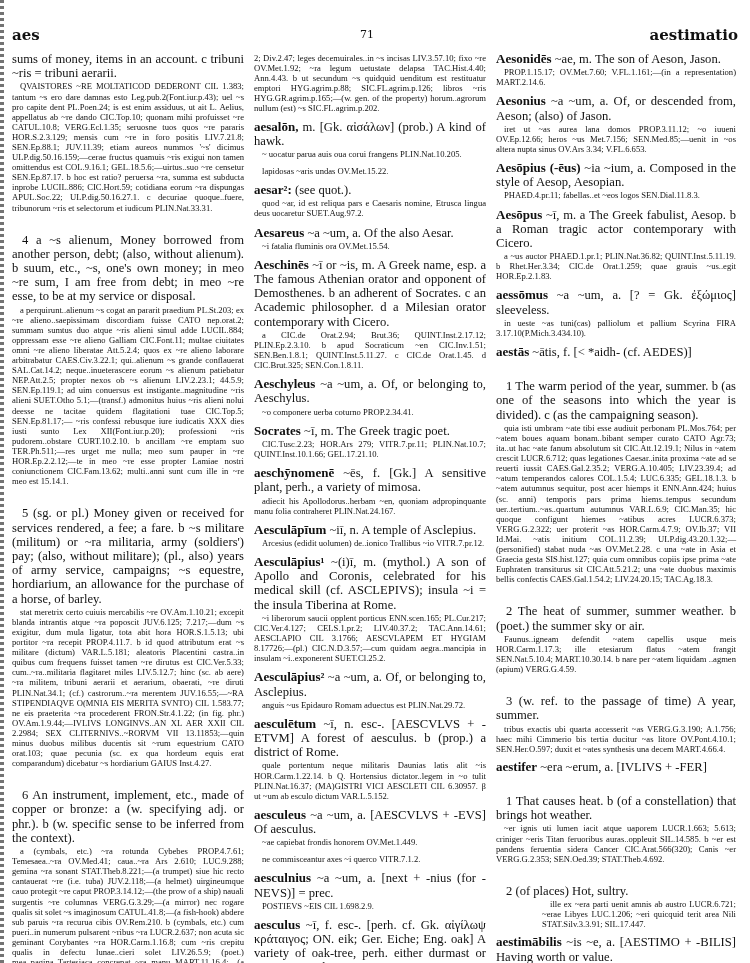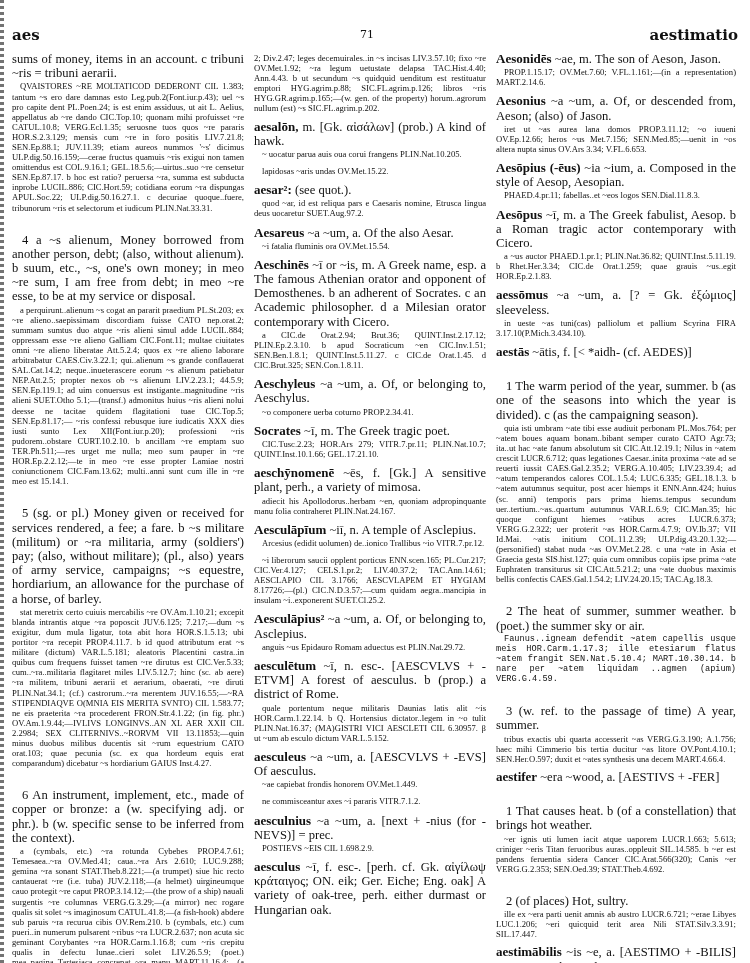--- a/index.html
+++ b/index.html
@@ -71,36 +71,37 @@
       </div>
       <div class="entry">
         <p class="def"><span class="hw">aeschȳnomenē</span><span> ~ēs, f. [Gk.] A sensitive plant, perh., a variety of mimosa.</span></p>
         <p class="cit">adiecit his Apollodorus..herbam ~en, quoniam adpropinquante manu folia contraheret PLIN.Nat.24.167.</p>
       </div>
       <div class="entry">
         <p class="def"><span class="hw">Aesculāpīum</span><span> ~iī, n. A temple of Asclepius.</span></p>
         <p class="cit">Arcesius (edidit uolumen) de..ionico Trallibus ~io VITR.7.pr.12.</p>
       </div>
       <div class="entry">
+        <p class="def"><span class="hw">Aesculāpius¹</span><span> ~(i)ī, m. (mythol.) A son of Apollo and Coronis, celebrated for his medical skill (cf. ASCLEPIVS); insula ~i = the insula Tiberina at Rome.</span></p>
         <p class="cit">~i liberorum saucii opplent porticus ENN.scen.165; PL.Cur.217; CIC.Ver.4.127; CELS.1.pr.2; LIV.40.37.2; TAC.Ann.14.61; AESCLAPIO CIL 3.1766; AESCVLAPEM ET HYGIAM 8.17726;—(pl.) CIC.N.D.3.57;—cum quidam aegra..mancipia in insulam ~i..exponerent SUET.Cl.25.2.</p>
       </div>
       <div class="entry">
         <p class="def"><span class="hw">Aesculāpius²</span><span> ~a ~um, a. Of, or belonging to, Asclepius.</span></p>
         <p class="cit">anguis ~us Epidauro Romam aduectus est PLIN.Nat.29.72.</p>
       </div>
       <div class="entry">
         <p class="def"><span class="hw">aesculētum</span><span> ~ī, n. esc-. [AESCVLVS + -ETVM] A forest of aesculus. b (prop.) a district of Rome.</span></p>
         <p class="cit">quale portentum neque militaris Daunias latis alit ~is HOR.Carm.1.22.14. b Q. Hortensius dictator..legem in ~o tulit PLIN.Nat.16.37; (MA)GISTRI VICI AESCLETI CIL 6.30957. β ut ~um ab esculo dictum VAR.L.5.152.</p>
       </div>
       <div class="entry">
         <p class="def"><span class="hw">aesculeus</span><span> ~a ~um, a. [AESCVLVS + -EVS] Of aesculus.</span></p>
         <p class="cit">~ae capiebat frondis honorem OV.Met.1.449.</p>
       </div>
       <div class="entry">
-        <p class="cit">ne commisceantur axes ~i pararis VITR.7.1.2.</p>
+        <p class="cit">ne commisceantur axes ~i querco VITR.7.1.2.</p>
       </div>
       <div class="entry">
         <p class="def"><span class="hw">aesculnius</span><span> ~a ~um, a. [next + -nius (for -NEVS)] = prec.</span></p>
         <p class="cit">POSTIEVS ~EIS CIL 1.698.2.9.</p>
       </div>
       <div class="entry">
         <p class="def"><span class="hw">aesculus</span><span> ~ī, f. esc-. [perh. cf. Gk. αἰγίλωψ κράταιγος; ON. eik; Ger. Eiche; Eng. oak] A variety of oak-tree, perh. either durmast or Hungarian oak.</span></p>
       </div>
     </div>
   <div class="col c3">
@@ -123,30 +124,30 @@
       <div class="entry">
         <p class="def"><span class="hw">aessōmus</span><span> ~a ~um, a. [? = Gk. ἐξώμιος] sleeveless.</span></p>
         <p class="cit">in ueste ~as tuni(cas) palliolum et pallium Scyrina FIRA 3.17.10(P.Mich.3.434.10).</p>
       </div>
       <div class="entry">
         <p class="def"><span class="hw">aestās</span><span> ~ātis, f. [&lt; *aidh- (cf. AEDES)]</span></p>
       </div>
       <p class="def sense">1 The warm period of the year, summer. b (as one of the seasons into which the year is divided). c (as the campaigning season).</p>
       <p class="cit" style="margin-bottom: 6px;">quia isti umbram ~ate tibi esse audiuit perbonam PL.Mos.764; per ~atem boues aquam bonam..bibant semper curato CATO Agr.73; ita..ut hac ~ate fanum absolutum sit CIC.Att.12.19.1; Nilus in ~atem crescit LUCR.6.712; quas legationes Caesar..inita proxima ~ate ad se reuerti iussit CAES.Gal.2.35.2; VERG.A.10.405; LIV.23.39.4; ad ~atum temperandos calores COL.1.5.4; LUC.6.335; GEL.18.1.3. b ~atem autumnus sequitur, post acer hiemps it ENN.Ann.424; huius (sc. anni) temporis pars prima hiems..tempus secundum uer..tertium..~as..quartum autumnus VAR.L.6.9; CIC.Man.35; hic quoque configunt hiemes ~atibus acres LUCR.6.373; VERG.G.2.322; uer proterit ~as HOR.Carm.4.7.9; OV.Ib.37; VII Id.Mai. ~atis initium COL.11.2.39; ULP.dig.43.20.1.32;—(personified) stabat nuda ~as OV.Met.2.28. c una ~ate in Asia et Graecia gesta SIS.hist.127; quia cum omnibus copiis ipse prima ~ate Euphraten transiturus sit CIC.Att.5.21.2; una ~ate duobus maximis bellis confectis CAES.Gal.1.54.2; LIV.24.20.15; TAC.Ag.18.3.</p>
       <p class="def sense">2 The heat of summer, summer weather. b (poet.) the summer sky or air.</p>
-      <p class="cit" style="margin-bottom: 2px; font-family: Liberation Mono, monospace;">Faunus..igneam defendit ~atem capellis usque meis HOR.Carm.1.17.3; ille etesiarum flatus ~atem frangit SEN.Nat.5.10.4; MART.10.30.14. b nare per ~atem liquidam ..agmen (apium) VERG.G.4.59.</p>
+      <p class="cit" style="margin-bottom: 2px;">Faunus..igneam defendit ~atem capellis usque meis HOR.Carm.1.17.3; ille etesiarum flatus ~atem frangit SEN.Nat.5.10.4; MART.10.30.14. b nare per ~atem liquidam ..agmen (apium) VERG.G.4.59.</p>
       <p class="def sense">3 (w. ref. to the passage of time) A year, summer.</p>
       <p class="cit" style="margin-bottom: 6px;">tribus exactis ubi quarta accesserit ~as VERG.G.3.190; A.1.756; haec mihi Cimmerio bis tertia ducitur ~as litore OV.Pont.4.10.1; SEN.Her.O.597; duxit et ~ates synthesis una decem MART.4.66.4.</p>
       <div class="entry">
-        <p class="def"><span class="hw">aestifer</span><span> ~era ~wood, a. [AESTIVS + -FER]</span></p>
+        <p class="def"><span class="hw">aestifer</span><span> ~era ~erum, a. [IVLIVS + -FER]</span></p>
       </div>
       <p class="def sense">1 That causes heat. b (of a constellation) that brings hot weather.</p>
       <p class="cit" style="margin-bottom: 6px;">~er ignis uti lumen iacit atque uaporem LUCR.1.663; 5.613; criniger ~eris Titan feruoribus auras..oppleuit SIL.14.585. b ~er est pandens feruentia sidera Cancer CIC.Arat.566(320); Canis ~er VERG.G.2.353; SEN.Oed.39; STAT.Theb.4.692.</p>
       <p class="def sense">2 (of places) Hot, sultry.</p>
-      <p class="cit" style="margin-bottom: 6px;">ille ex ~era parti uenit amnis ab austro LUCR.6.721; ~erae Libyes LUC.1.206; ~eri quicquid terit area Nili STAT.Silv.3.3.91; SIL.17.447.</p>
+      <p class="cit" style="margin-bottom: 6px; margin-left: 46px;">ille ex ~era parti uenit amnis ab austro LUCR.6.721; ~erae Libyes LUC.1.206; ~eri quicquid terit area Nili STAT.Silv.3.3.91; SIL.17.447.</p>
       <div class="entry">
         <p class="def"><span class="hw">aestimābilis</span><span> ~is ~e, a. [AESTIMO + -BILIS] Having worth or value.</span></p>
         <p class="cit">~e esse dicunt..id..quod aliquod pondus habeat dignum aestimatione CIC.Fin.3.20.</p>
       </div>
       <div class="entry">
         <p class="def"><span class="hw">aestimātiō</span><span> ~ōnis, f. (aestu-) [AESTIMO + -TIO]</span></p>
       </div>
       <p class="def sense">1 The estimation of a thing at its money value, valuation. b (spec.) the assessment of goods for the purpose of determining money payments in lieu. c the valuation of real estate for the settlement of debts, esp. that decreed by Caesar at pre-war values after the civil war; (concr.) property made over on such a valuation.</p>
     </div>
 </div>

